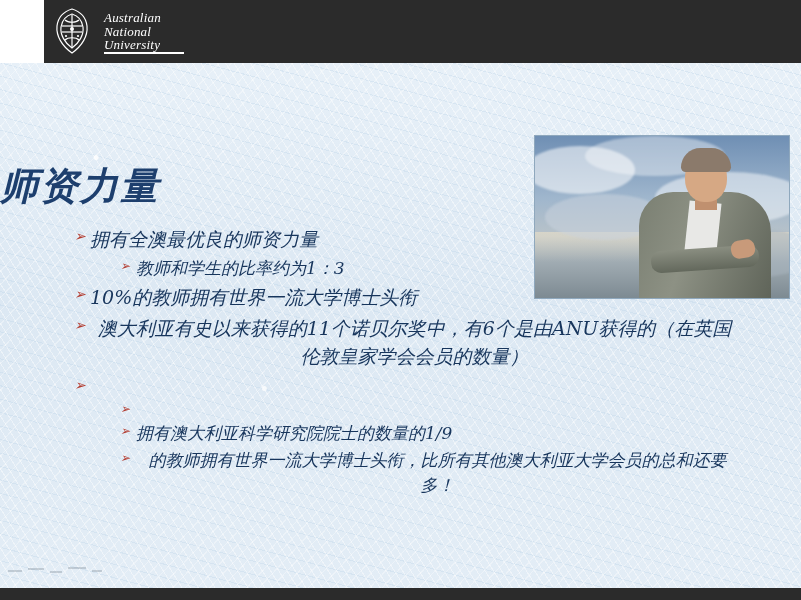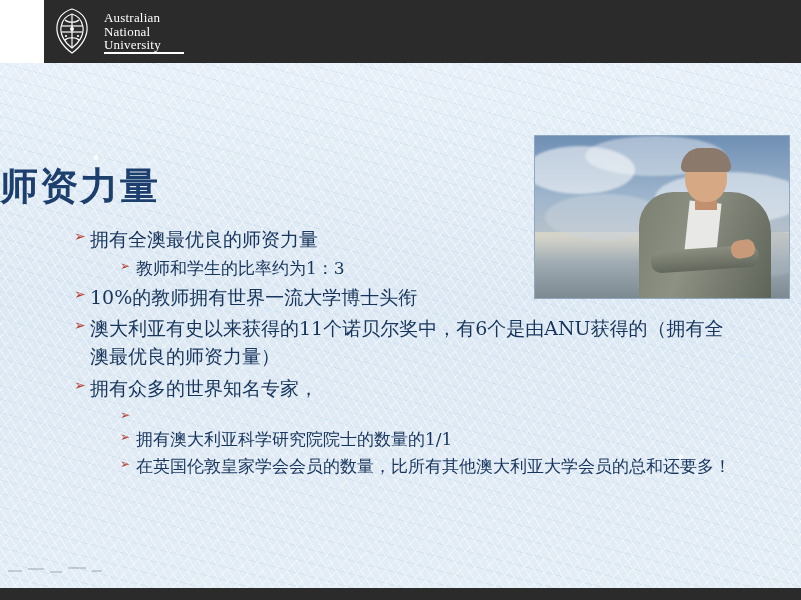--- a/index.html
+++ b/index.html
@@ -12,20 +12,21 @@
     font-family: "Liberation Serif", serif;
     background: #ffffff;
     overflow: hidden;
   }
   .slide {
     position: relative;
     width: 801px;
     height: 600px;
     box-sizing: border-box;
     background: #22c55e;
+    font-style: italic;
   }
   
   .banner {
     position: absolute;
     left: 0; top: 0;
     width: 801px;
     height: 63px;
     background: #2b2b2b;
   }
   .banner-left-strip {
@@ -223,20 +224,21 @@
     line-height: 1.45;
     padding-top: 2px;
   }
   .marker.lvl2 {
     color: #b23a2e;
     font-size: 12px;
   }
   .btext {
     color: #17355c;
     font-family: "DejaVu Serif", serif;
+    text-align: center;
   }
   .l1 .btext {
     font-size: 19px;
     line-height: 1.48;
   }
   .l2 .btext {
     font-size: 17px;
     line-height: 1.42;
   }
 </style>
@@ -305,40 +307,39 @@
         <span class="btext">教师和学生的比率约为1：3</span>
       </div>
 
       <div class="bullet-row l1">
         <span class="marker">➢</span>
         <span class="btext">10%的教师拥有世界一流大学博士头衔</span>
       </div>
 
       <div class="bullet-row l1">
         <span class="marker">➢</span>
-        <span class="btext">澳大利亚有史以来获得的11个诺贝尔奖中，有6个是由ANU获得的（拥有全澳最优良的师资力量）</span>
+        <span class="btext">澳大利亚有史以来获得的11个诺贝尔奖中，有6个是由ANU获得的（在英国伦敦皇家学会会员的数量）</span>
       </div>
 
       <div class="bullet-row l1">
         <span class="marker">➢</span>
-        <span class="btext">拥有众多的世界知名专家，</span>
       </div>
 
       <div class="bullet-row l2">
         <span class="marker lvl2">➢</span>
       </div>
 
       <div class="bullet-row l2">
         <span class="marker lvl2">➢</span>
-        <span class="btext">拥有澳大利亚科学研究院院士的数量的1/1</span>
+        <span class="btext">拥有澳大利亚科学研究院院士的数量的1/9</span>
       </div>
 
       <div class="bullet-row l2">
         <span class="marker lvl2">➢</span>
-        <span class="btext">在英国伦敦皇家学会会员的数量，比所有其他澳大利亚大学会员的总和还要多！</span>
+        <span class="btext">的教师拥有世界一流大学博士头衔，比所有其他澳大利亚大学会员的总和还要多！</span>
       </div>
 
     </div>
 
     <div class="footer-mark">
       <svg width="120" height="14" viewBox="0 0 120 14">
         <g fill="#7d8a96">
           <rect x="2" y="8" width="14" height="2"></rect>
           <rect x="22" y="6" width="16" height="2"></rect>
           <rect x="44" y="9" width="12" height="2"></rect>

